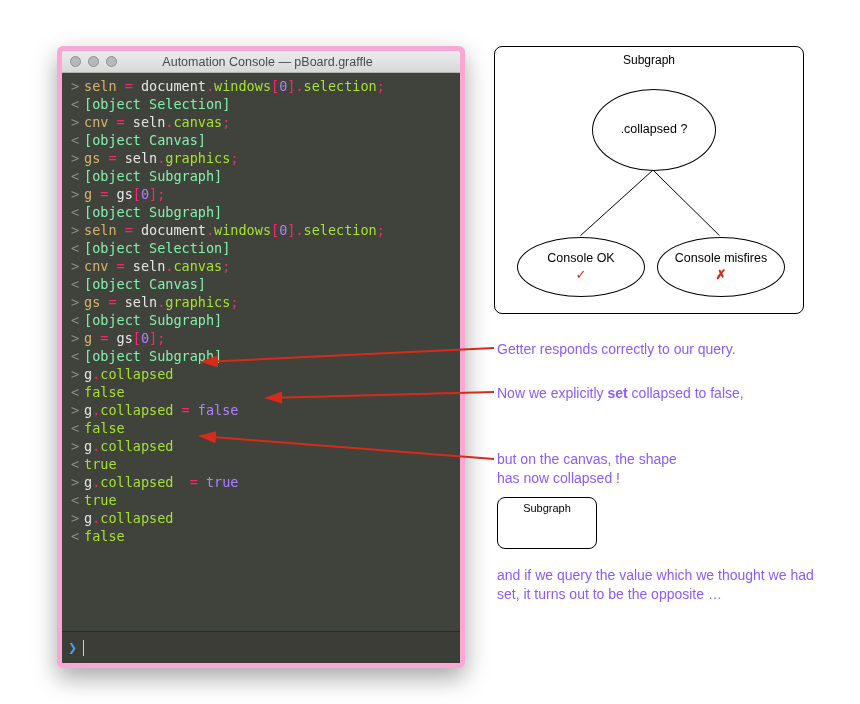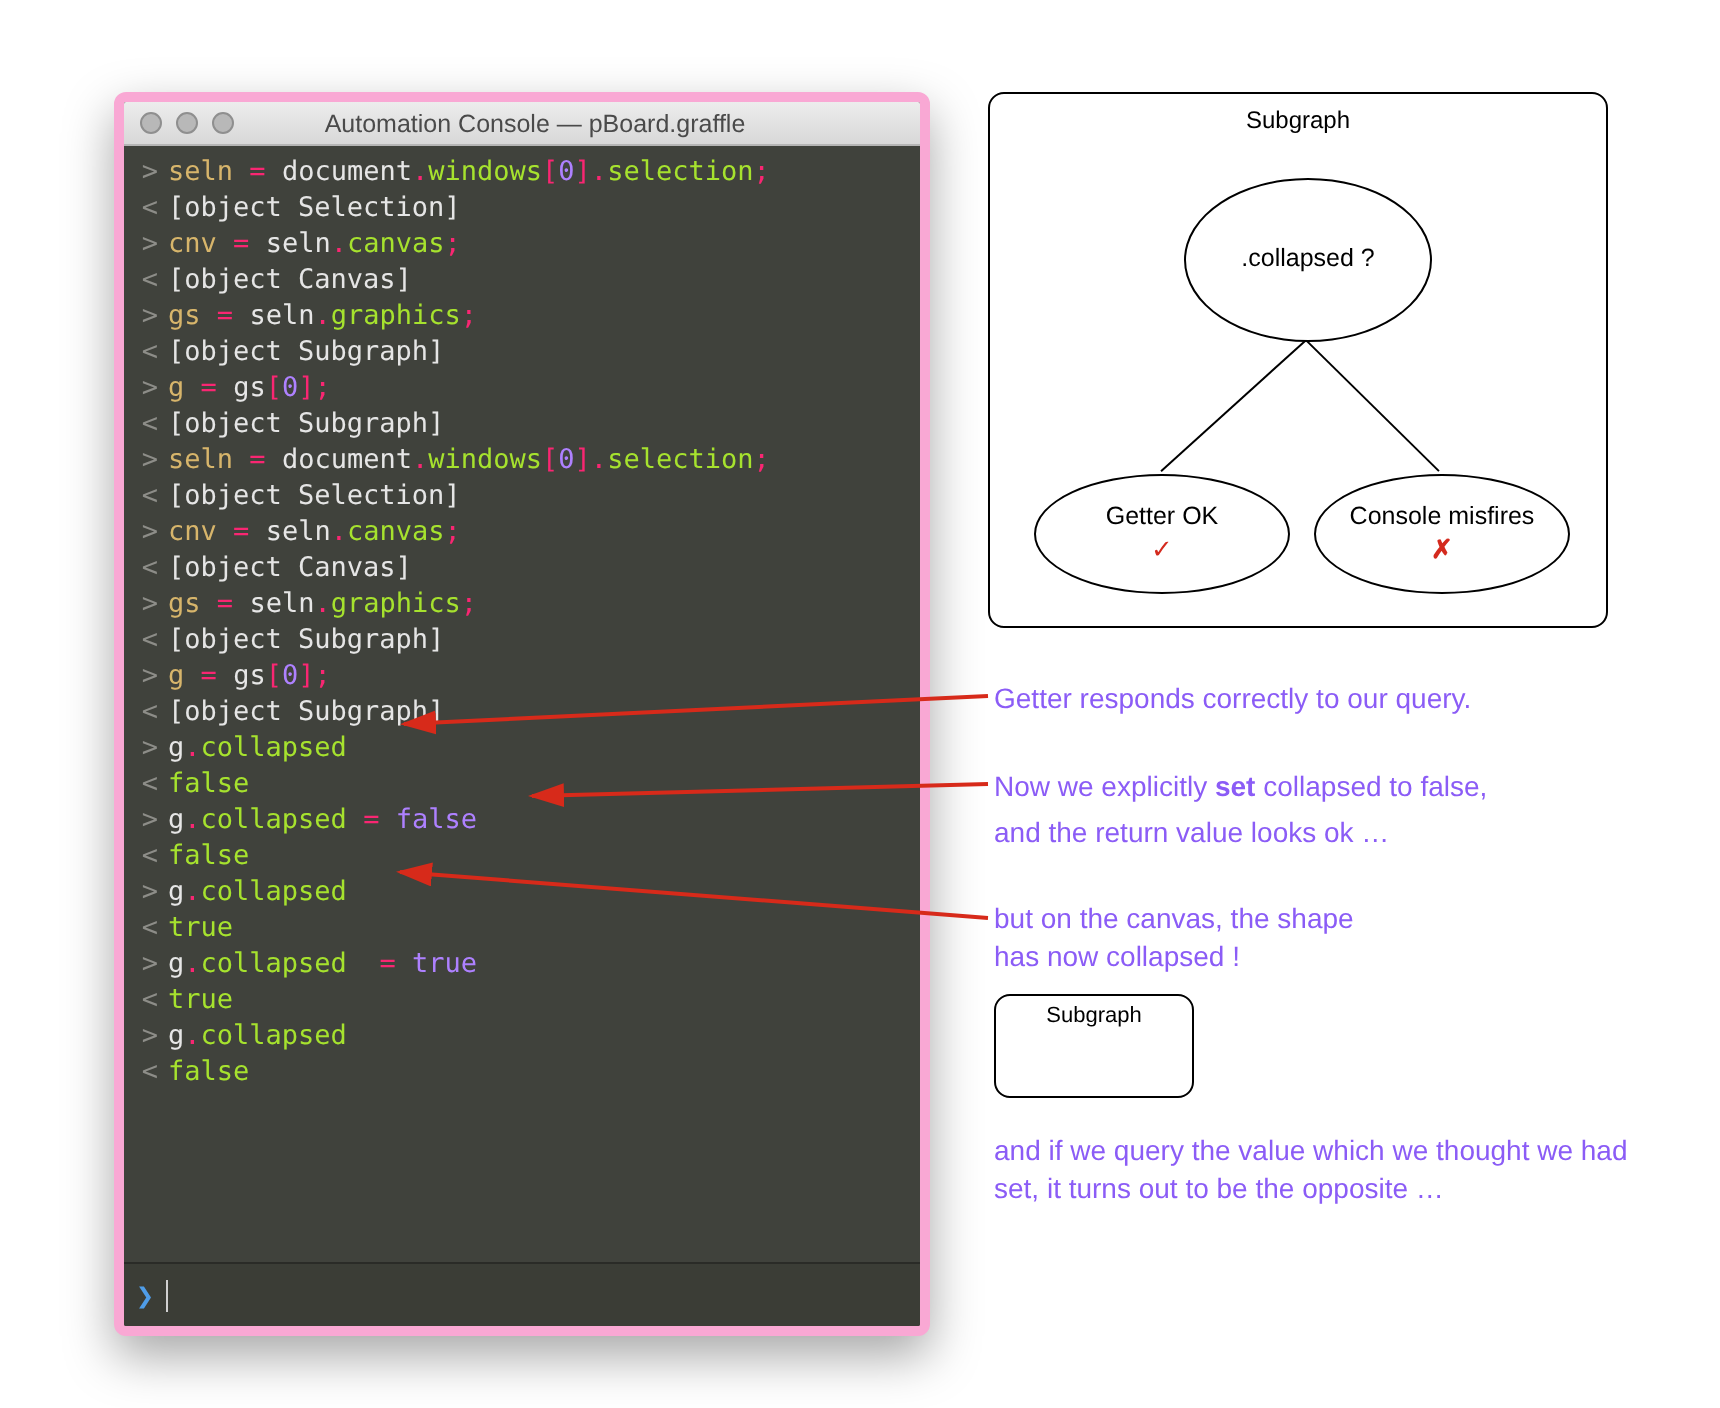--- a/index.html
+++ b/index.html
@@ -81,21 +81,21 @@
   .code {
     white-space: pre;
     padding-left: 2px;
   }
   .c-var   { color: #d7b56b; }  
   .c-op    { color: #f92672; }  
   .c-id    { color: #e6e6e6; }
   .c-attr  { color: #a6e22e; }  
   .c-num   { color: #ae81ff; }  
   .c-bool  { color: #ae81ff; }
-  .c-out   { color: #e5e5e5; }  
+  .c-out   { color: #86efac; }  
   .c-false { color: #a6e22e; }
   .c-true  { color: #a6e22e; }
 
   .console-input {
     position: absolute;
     left: 0; right: 0; bottom: 0;
     height: 32px;
     border-top: 1px solid #2a2b27;
     display: flex;
     align-items: center;
@@ -332,34 +332,33 @@
   <div class="diagram">
     <div class="diagram-title">Subgraph</div>
     <svg class="connectors" viewBox="0 0 310 268">
       <line x1="159" y1="124" x2="86" y2="190" stroke="#000" stroke-width="1"></line>
       <line x1="159" y1="124" x2="226" y2="190" stroke="#000" stroke-width="1"></line>
     </svg>
     <div class="ellipse ell-top">
       <span>.collapsed ?</span>
     </div>
     <div class="ellipse ell-left">
-      <span>Getter OK</span>
+      <span>Console OK</span>
       <span class="check">✓</span>
     </div>
     <div class="ellipse ell-right">
       <span>Console misfires</span>
       <span class="cross">✗</span>
     </div>
   </div>
 
   <div class="annot a1">Getter responds correctly to our query.</div>
   <div class="annot a2">
     <span>Now we explicitly </span><b>set</b><span> collapsed to false,</span>
   </div>
-  <div class="annot a3">and the return value looks ok …</div>
   <div class="annot a4" id="a4">but on the canvas, the shape<br>has now collapsed !</div>
   <div class="mini-subgraph">
     <span>Subgraph</span>
   </div>
   <div class="annot a5">and if we query the value which we thought we had set, it turns out to be the opposite …</div>
 
   <svg class="arrows" viewBox="0 0 860 704">
     <defs>
       <marker id="ah" markerWidth="10" markerHeight="10" refX="8" refY="3" orient="auto">
         <path d="M0,0 L9,3 L0,6 Z" fill="#d72a1a"></path>

